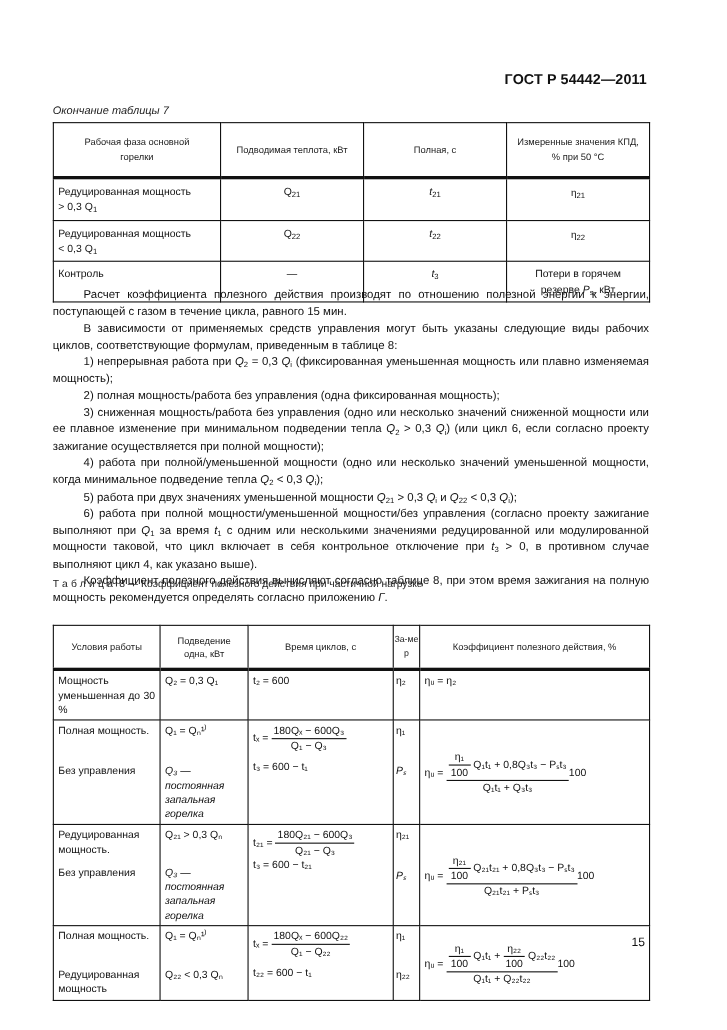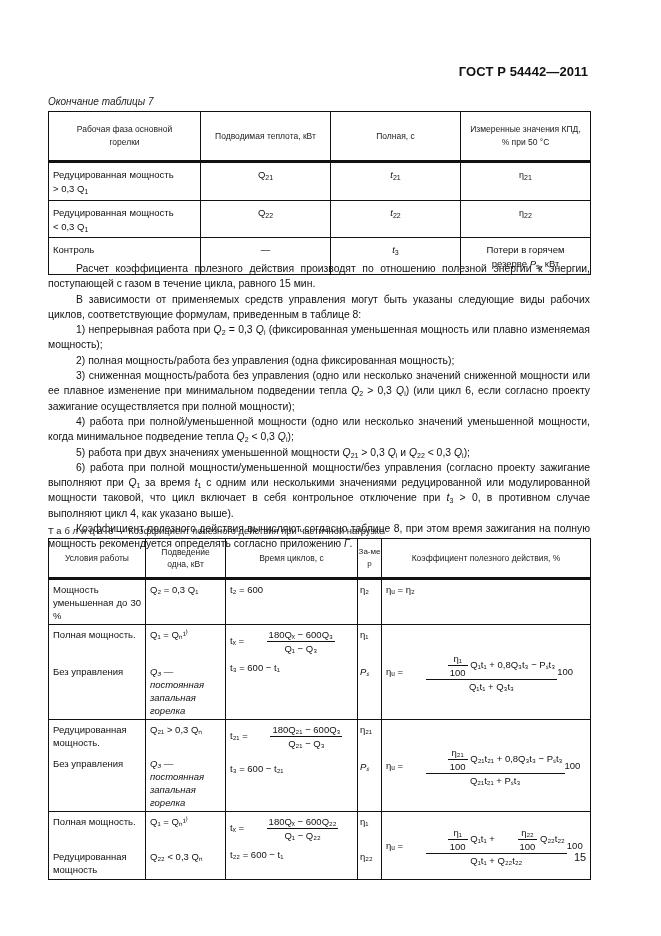--- a/index.html
+++ b/index.html
@@ -15,25 +15,25 @@
   .t7 { left: 48px; top: 111px; width: 542px; font-size: 9.5px; }
   .t7 th { height: 48px; vertical-align: middle; text-align: center; font-size: 8.5px; line-height: 13px; color: #222; border-bottom: 3px solid #111; }
   .t7 td { padding: 5px 4px 3px 4px; line-height: 14px; }
   .t7 td.c { text-align: center; }
   sub { font-size: 7px; vertical-align: -2px; line-height: 0; }
   i.v { font-style: italic; }
   .text { left: 48px; top: 261px; width: 542px; font-size: 10.4px; line-height: 15.3px; text-align: justify; }
   .text p { margin: 0; text-indent: 28px; }
   .cap8 { left: 48px; top: 525px; font-size: 9.4px; color: #222; }
   .cap8 .sp { letter-spacing: 3px; }
-  .t8 { left: 48px; top: 538px; width: 542px; font-size: 9.5px; }
+  .t8 { left: 48px; top: 568px; width: 542px; font-size: 9.5px; }
   .t8 th { height: 38px; vertical-align: middle; text-align: center; font-size: 8.5px; line-height: 12px; color: #222; border-bottom: 3px solid #111; }
   .t8 td { padding: 3px 4px 2px 4px; line-height: 13px; }
   .t8 .sub-line { display: block; }
-  .frac { display: inline-block; vertical-align: middle; text-align: center; margin-left: 20px; }
+  .frac { display: inline-block; vertical-align: middle; text-align: center; }
   .frac > span { display: block; padding: 0 2px; }
   .frac > span.num { border-bottom: 1px solid #111; }
   .eta { font-size: 9px; }
   .page-no { left: 574px; top: 851px; font-size: 11px; }
   .formula { font-size: 9.5px; white-space: nowrap; }
 </style>
 </head>
 <body>
 
 <div class="abs doc-id">ГОСТ Р 54442—2011</div>
@@ -158,21 +158,21 @@
     </td>
     <td>
       <span class="sub-line">Q₂₁ &gt; 0,3 Qₙ</span>
       <span class="sub-line" style="margin-top:21px;font-style:italic">Q₃ — постоянная запальная горелка</span>
     </td>
     <td>
       <span class="sub-line formula">
         <span>t₂₁ =</span>
         <span class="frac"><span class="num">180Q₂₁ − 600Q₃</span><span>Q₂₁ − Q₃</span></span>
       </span>
-      <span class="sub-line" style="margin-top:12px">t₃ = 600 − t₂₁</span>
+      <span class="sub-line" style="margin-top:0">t₃ = 600 − t₂₁</span>
     </td>
     <td style="padding:3px 2px">
       <span class="sub-line">η₂₁</span>
       <span class="sub-line" style="margin-top:24px;font-style:italic">Pₛ</span>
     </td>
     <td style="vertical-align:middle">
       <span class="formula">
         <span>ηᵤ =</span>
         <span class="frac"><span class="num"><span class="frac"><span class="num">η₂₁</span><span>100</span></span> <span>Q₂₁t₂₁ + 0,8Q₃t₃ − Pₛt₃</span></span><span>Q₂₁t₂₁ + Pₛt₃</span></span><span>100</span>
       </span>

